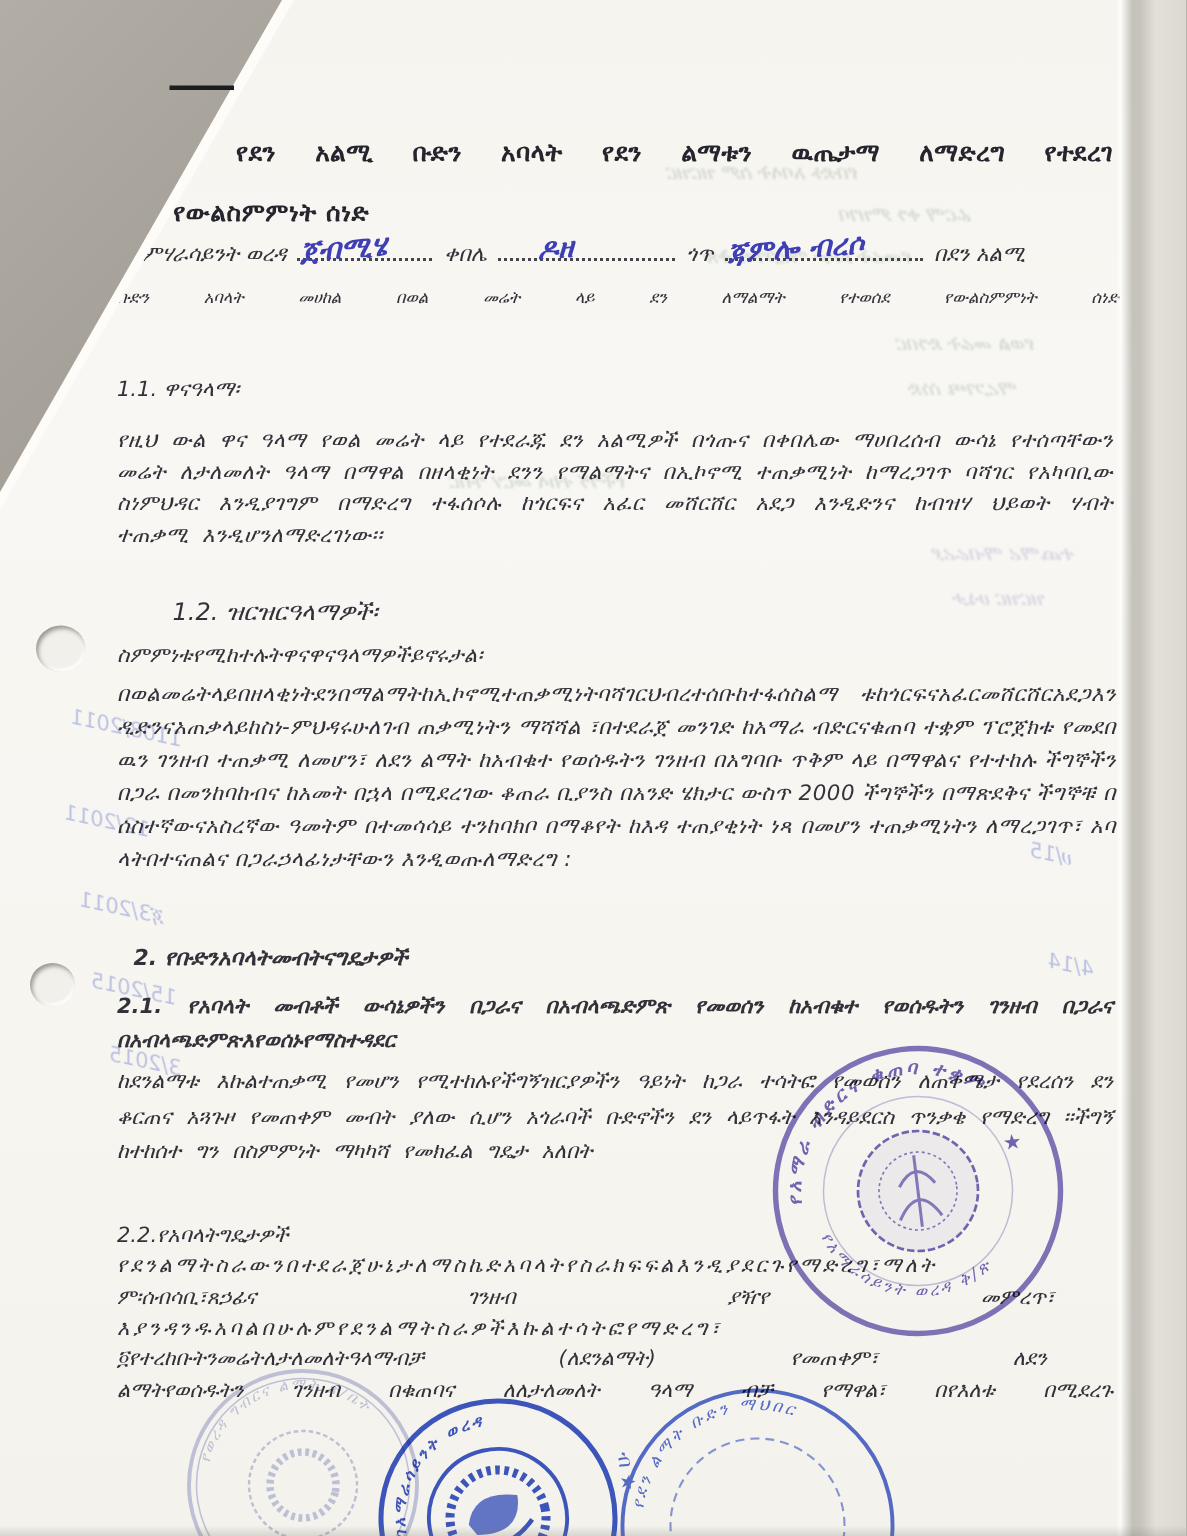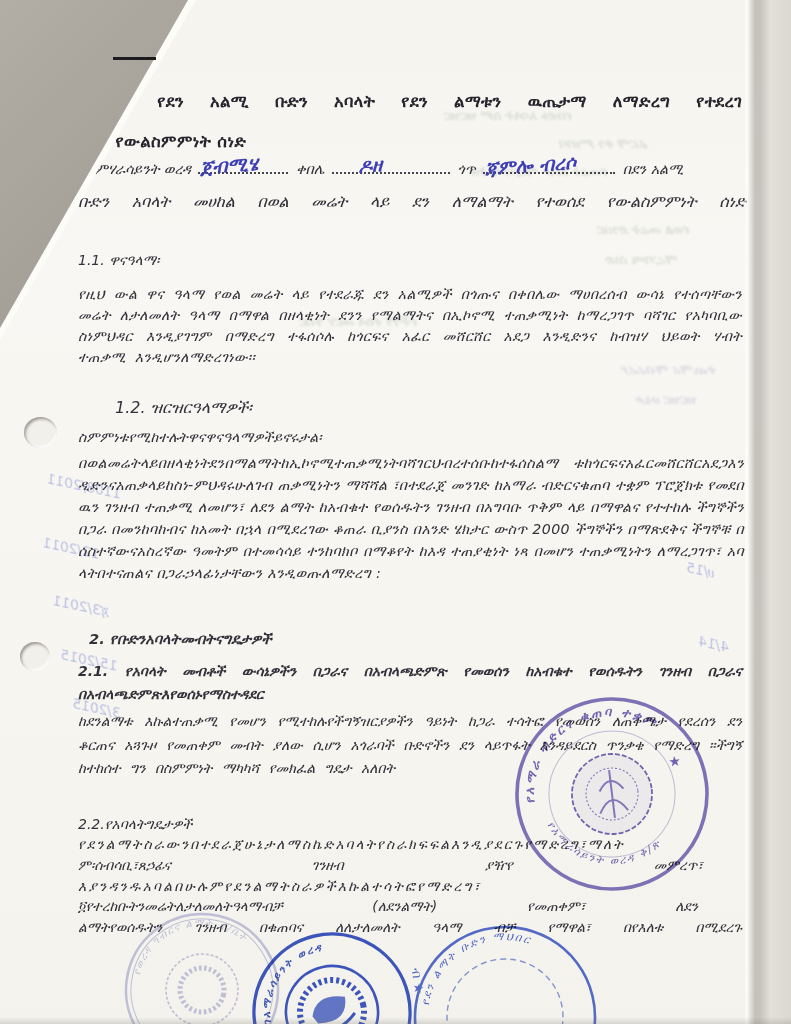--- a/index.html
+++ b/index.html
@@ -24,21 +24,21 @@
   .hole{position:absolute;border-radius:50%;background:#f1f0ea;
     box-shadow:inset 1.5px 2px 3px rgba(110,105,95,.65),inset -1px -2px 2px rgba(255,255,255,.9);}
   .hole1{left:24px;top:417px;width:33px;height:31px;}
   .hole2{left:20px;top:642px;width:30px;height:29px;}
 
   .tb{position:absolute;left:78px;width:664px;}
   .title1{top:92px;font-size:16.5px;font-weight:bold;color:#26252d;letter-spacing:.3px;
     text-align:justify;text-align-last:justify;}
   .title2{top:132px;font-size:16.5px;font-weight:bold;color:#26252d;letter-spacing:.4px;}
   .intro1{top:160px;width:672px;font-size:14.3px;font-style:italic;white-space:nowrap;}
-  .intro2{top:192px;width:668px;font-size:16px;font-style:italic;
+  .intro2{top:192px;width:668px;font-size:11px;font-style:italic;
     text-align:justify;text-align-last:justify;}
   .dot{display:inline-block;position:relative;border-bottom:2px dotted #45454e;
     width:90px;height:.85em;vertical-align:baseline;margin:0 3px;}
   .dot.d2{width:118px;} .dot.d3{width:132px;}
   .hw{position:absolute;left:2px;bottom:-5px;white-space:nowrap;color:#3e3eb5;
     font-size:19px;font-weight:bold;font-style:italic;transform:rotate(-4deg);}
   .h1a{top:218px;font-size:14.6px;font-weight:bold;font-style:italic;}
   .h11{top:252px;font-size:14px;font-style:italic;}
   .p11{top:284px;font-size:14px;font-style:italic;line-height:21px;text-align:justify;
     word-spacing:4px;letter-spacing:.4px;}

